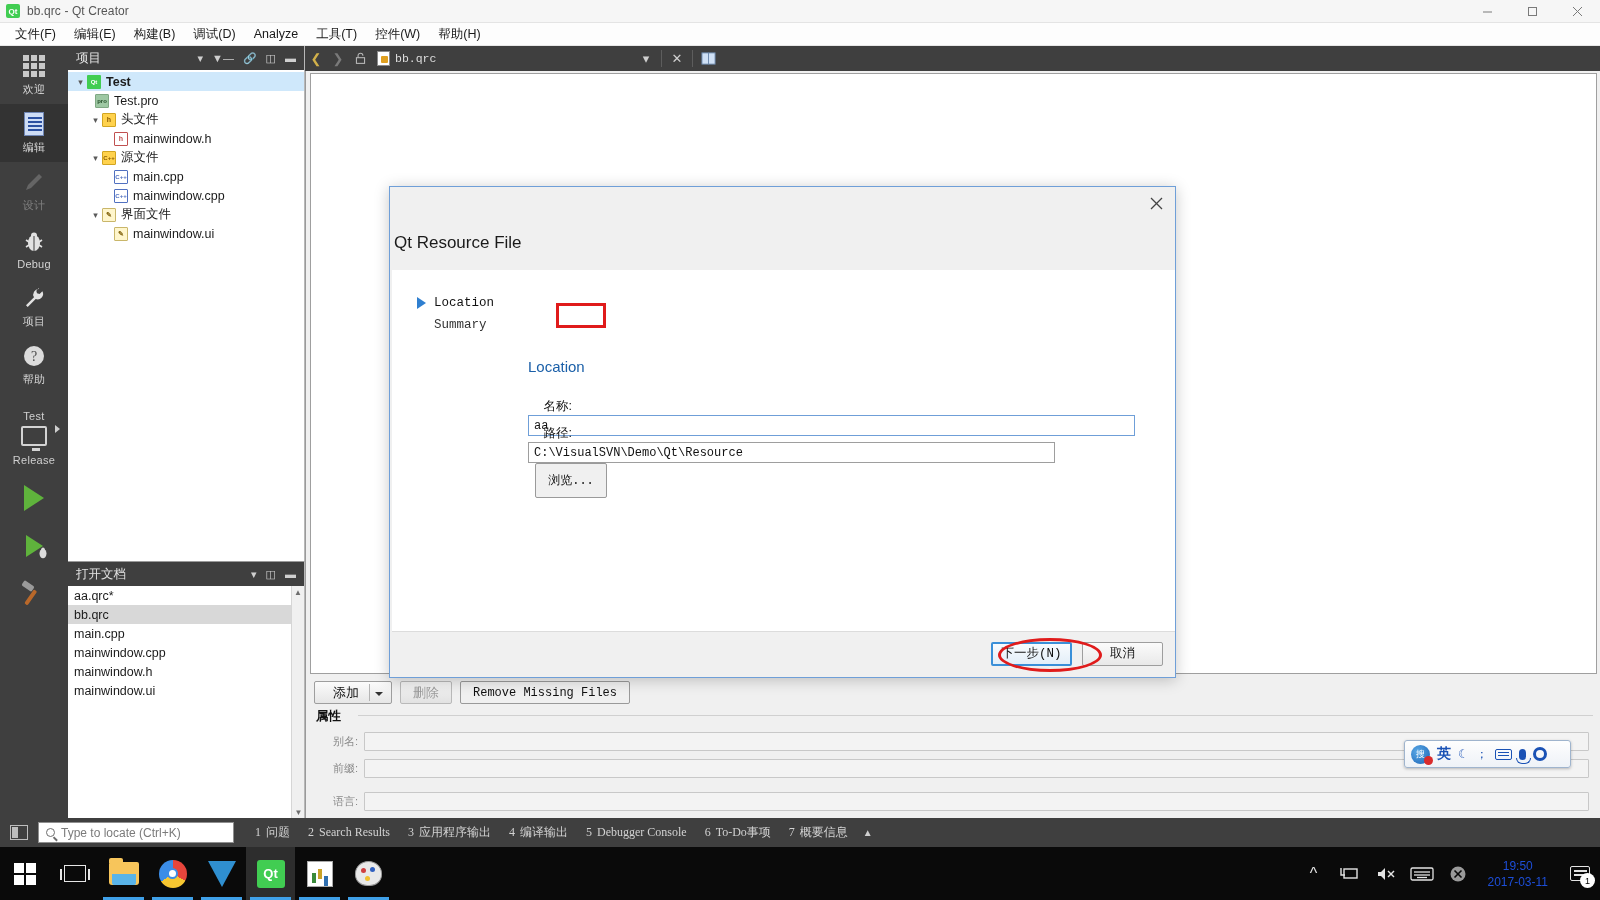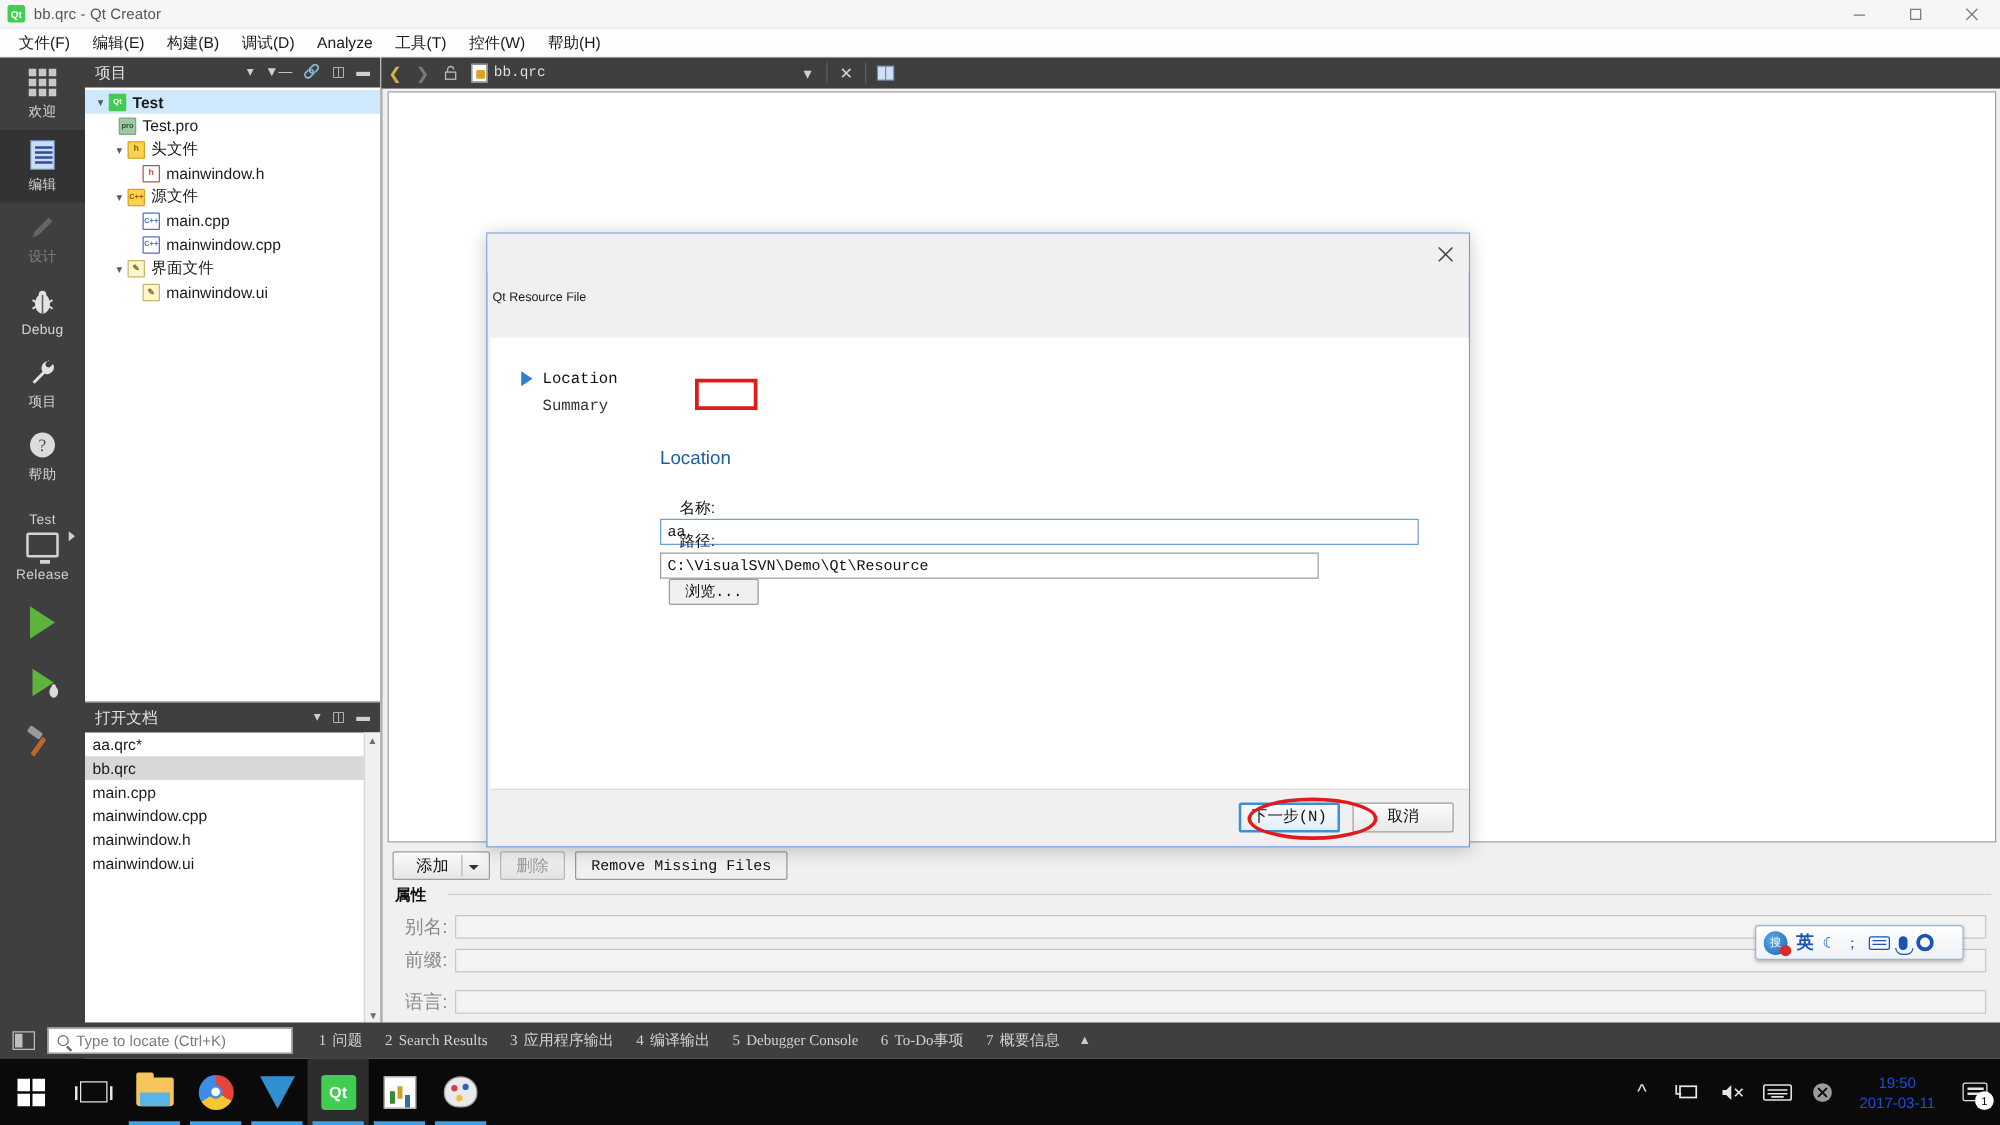--- a/index.html
+++ b/index.html
@@ -174,21 +174,21 @@
   }
   .btn.dd::before {
     content: ''; position: absolute; right: 21px; top: 2px; width: 1px; height: 17px; background: #b4b4b4;
   }
   .btn.disabled { color: #9a9a9a; background: linear-gradient(#f4f4f4, #e2e2e2); border-color: #b9b9b9; }
   .btn.mono { font-family: "Liberation Mono", monospace; font-size: 12px; background: #f0f0f0; border-color: #9a9a9a; }
 
   .prop-title { position: absolute; left: 10px; top: 637px; font-size: 12.5px; font-weight: bold; color: #111; }
   .prop-rule { position: absolute; left: 52px; top: 644px; width: 1235px; height: 1px; background: #d0d0d0; }
   .prop-row { position: absolute; left: 10px; display: flex; align-items: center; }
-  .prop-label { width: 42px; text-align: right; font-size: 15px; color: #8a8a8a; margin-right: 6px; }
+  .prop-label { width: 42px; text-align: right; font-size: 11px; color: #8a8a8a; margin-right: 6px; }
   .prop-input {
     width: 1225px; height: 19px; background: #f3f3f3; border: 1px solid #c8c8c8; border-radius: 1px;
   }
 
   
   .locatorbar {
     position: absolute; left: 0; top: 818px; width: 1600px; height: 29px;
     background: #3f3f3f; display: flex; align-items: center;
   }
   .side-toggle {
@@ -324,21 +324,21 @@
   .dialog {
     position: absolute; left: 389px; top: 186px; width: 787px; height: 492px;
     background: #f0f0f0; border: 1px solid #6f9fd8; box-shadow: 0 2px 14px rgba(0,0,0,.22);
   }
   .dlg-titlebar { height: 30px; background: #f0f0f0; position: relative; }
   .dlg-close {
     position: absolute; right: 4px; top: 4px; width: 30px; height: 24px;
     display: flex; align-items: center; justify-content: center; color: #444; font-size: 15px;
   }
   .dlg-heading { position: absolute; left: 0; top: 46px; width: 787px; text-align: left; padding-left: 4px;
-    font-size: 10px; color: #1a1a1a; }
+    font-size: 17px; color: #1a1a1a; }
   .dlg-body { position: absolute; left: 2px; top: 83px; width: 783px; height: 365px; background: #fff; }
   .dlg-steps { position: absolute; left: 24px; top: 22px; width: 110px; }
   .step-row { display: flex; align-items: center; height: 22px; font-size: 12.5px; color: #111;
     font-family: "Liberation Mono", monospace; }
   .step-arrow { width: 18px; display: flex; align-items: center; }
   .arrow-blue {
     width: 0; height: 0; border-left: 9px solid #2f7fd0;
     border-top: 6px solid transparent; border-bottom: 6px solid transparent; margin-left: 1px;
   }
   .step-row.inactive { padding-left: 18px; color: #333; }
@@ -727,21 +727,21 @@
         <div class="field-input" style="width:607px;">
           <span>aa</span>
         </div>
       </div>
 
       <div class="field-row" style="left:136px; top:155px;">
         <div class="field-label">路径:</div>
         <div class="field-input" style="width:527px; border-color:#9e9e9e;">
           <span>C:\VisualSVN\Demo\Qt\Resource</span>
         </div>
-        <div class="btn mono" style="margin-left:7px; width:72px; height:21px; padding:0;">浏览...</div>
+        <div class="btn mono" style="margin-left:7px; width:72px; height:35px; padding:0;">浏览...</div>
       </div>
     </div>
 
     <div class="dlg-footer">
       <div class="dlg-btn default">下一步(N)</div>
       <div class="dlg-btn">取消</div>
     </div>
   </div>
 
   <div class="hl-box"></div>

